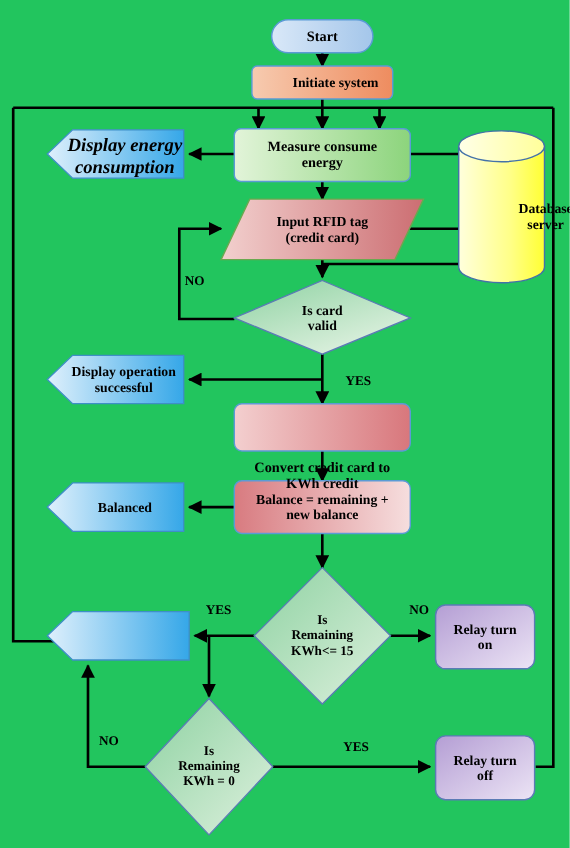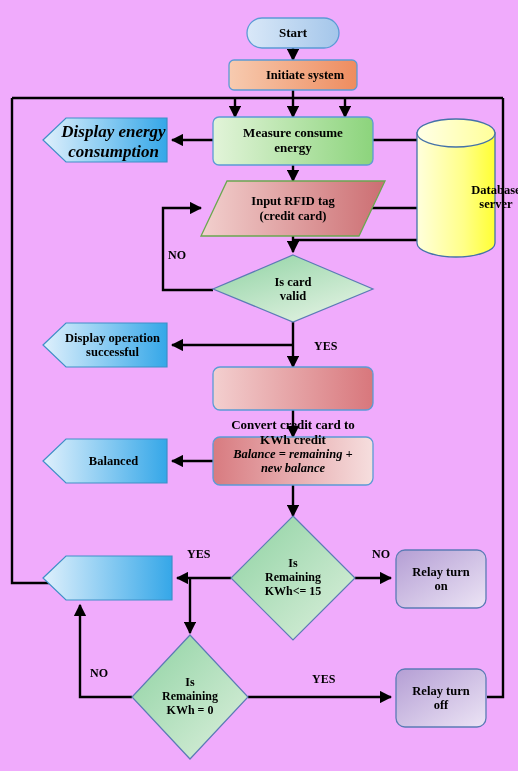--- a/index.html
+++ b/index.html
@@ -7,21 +7,21 @@
     padding: 0;
     background: #ffffff;
   }
   body {
     font-family: "Liberation Serif", "DejaVu Serif", serif;
   }
   #canvas {
     position: relative;
     width: 518px;
     height: 771px;
-    background: #f0abfc;
+    background: #22c55e;
     overflow: hidden;
   }
   #canvas svg.layer {
     position: absolute;
     left: 0;
     top: 0;
     width: 518px;
     height: 771px;
   }
   .node-label {
@@ -208,21 +208,21 @@
 
   <div class="node-label" style="left:243px; top:261px; width:100px; height:56px; font-size:12.5px;">Is card
 valid</div>
 
   <div class="node-label" style="left:58px; top:323px; width:109px; height:44px; font-size:12.5px;">Display operation
 successful</div>
 
   <div class="node-label" style="left:213px; top:367px; width:160px; height:43px; font-size:13px;margin-top:44px;">Convert credit card to
 KWh credit</div>
 
-  <div class="node-label" style="left:213px; top:437px; width:160px; height:48px; font-size:12.5px;font-style:italic;">Balance = remaining +
+  <div class="node-label" style="left:213px; top:437px; width:160px; height:48px; font-size:12.5px;">Balance = remaining +
 new balance</div>
 
   <div class="node-label" style="left:60px; top:439px; width:107px; height:44px; font-size:12.5px;">Balanced</div>
 
   <div class="node-label" style="left:243px; top:546px; width:100px; height:64px; font-size:12px;">Is
 Remaining
 KWh&lt;= 15</div>
 
 
   <div class="node-label" style="left:396px; top:550px; width:90px; height:58px; font-size:12.5px;">Relay turn

